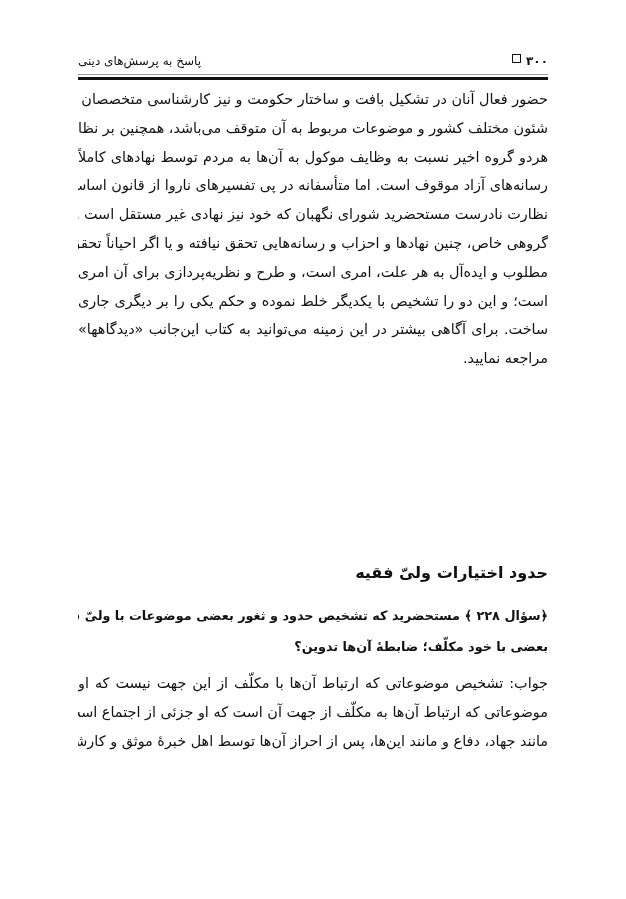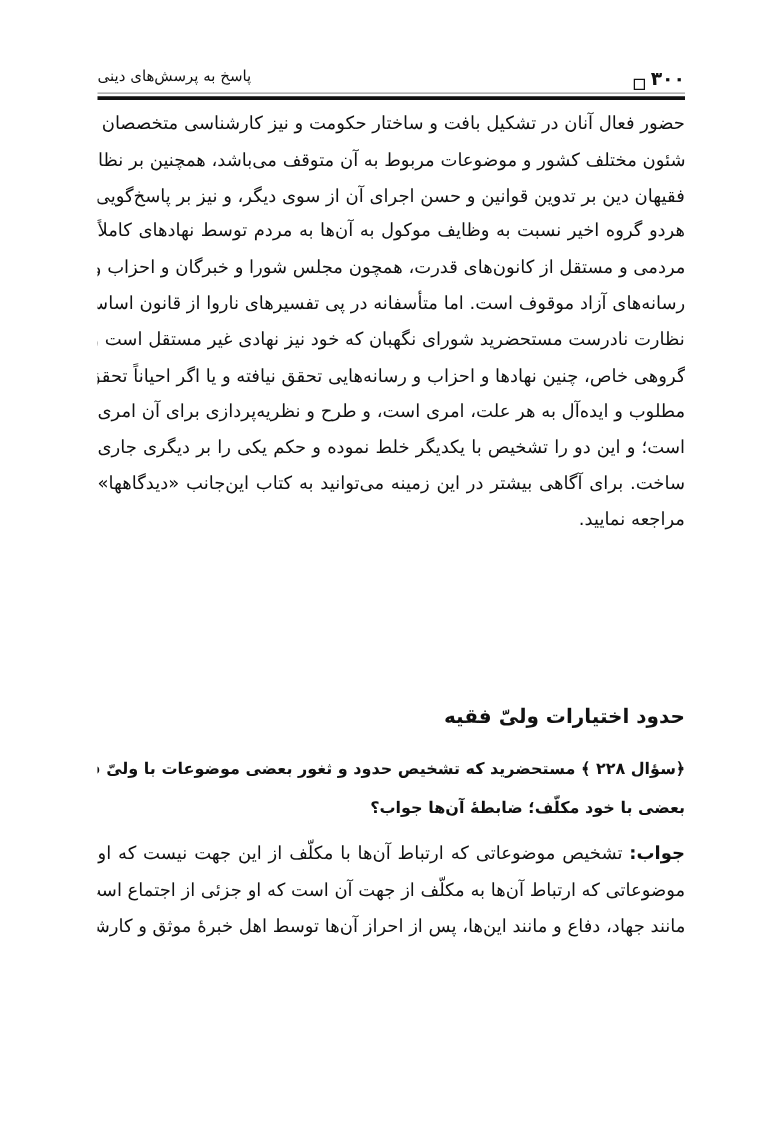--- a/index.html
+++ b/index.html
@@ -26,24 +26,24 @@
       left: 78px;
       top: 52px;
       width: 470px;
       height: 24px;
       direction: rtl;
     }
     .header .page-num {
       position: absolute;
       right: 0;
       top: 2px;
-      font-size: 15px;
+      font-size: 12px;
       font-weight: bold;
       display: flex;
-      align-items: flex-end;
+      align-items: flex-start;
       gap: 5px;
       direction: rtl;
     }
     .header .page-num .box {
       display: inline-block;
       width: 9px;
       height: 9px;
       border: 1.5px solid #111;
       box-sizing: border-box;
     }
@@ -102,57 +102,55 @@
     #question {
       top: 600px;
       font-size: 12.8px;
       font-weight: bold;
       line-height: 31px;
     }
     #question .line { height: 31px; }
     #answer {
       top: 669px;
     }
-    .bold-inline { font-weight: bold; margin-top: 25px; }
+    .bold-inline { font-weight: normal; margin-top: 25px; }
   </style>
 </head>
 <body>
 
 <div class="page">
 
   <div class="header">
     <div class="page-num">
       <span>۳۰۰</span>
       <span class="box"></span>
     </div>
     <div class="running-title">پاسخ به پرسش‌های دینی</div>
   </div>
   <div class="rule-thin"></div>
   <div class="rule-thick"></div>
 
   <div class="body-text" id="para1">
     <span class="line">حضور فعال آنان در تشکیل بافت و ساختار حکومت و نیز کارشناسی متخصصان در</span>
     <span class="line">شئون مختلف کشور و موضوعات مربوط به آن متوقف می‌باشد، همچنین بر نظارت</span>
-    <span class="line">فقیهان دین بر تدوین قوانین و حسن اجرای آن از سوی دیگر، و نیز بر پاسخ‌گویی</span>
     <span class="line">هردو گروه اخیر نسبت به وظایف موکول به آن‌ها به مردم توسط نهادهای کاملاً</span>
-    <span class="line">مردمی و مستقل از کانون‌های قدرت، همچون مجلس شورا و خبرگان و احزاب و</span>
     <span class="line">رسانه‌های آزاد موقوف است. اما متأسفانه در پی تفسیرهای ناروا از قانون اساسی و</span>
     <span class="line">نظارت نادرست مستحضرید شورای نگهبان که خود نیز نهادی غیر مستقل است و</span>
     <span class="line">گروهی خاص، چنین نهادها و احزاب و رسانه‌هایی تحقق نیافته و یا اگر احیاناً تحقق</span>
     <span class="line">مطلوب و ایده‌آل به هر علت، امری است، و طرح و نظریه‌پردازی برای آن امری دیگر</span>
     <span class="line">است؛ و این دو را تشخیص با یکدیگر خلط نموده و حکم یکی را بر دیگری جاری</span>
     <span class="line">ساخت. برای آگاهی بیشتر در این زمینه می‌توانید به کتاب این‌جانب «دیدگاهها»</span>
     <span class="line last">مراجعه نمایید.</span>
   </div>
 
   <div class="section-title">حدود اختیارات ولیّ فقیه</div>
 
   <div class="body-text" id="question">
     <span class="line"><span>﴿سؤال ۲۲۸ ﴾</span> <span>مستحضرید که تشخیص حدود و ثغور بعضی موضوعات با ولیّ فقیه است و</span></span>
-    <span class="line last">بعضی با خود مکلّف؛ ضابطهٔ آن‌ها جواب؟</span>
+    <span class="line last">بعضی با خود مکلّف؛ ضابطهٔ آن‌ها تدوین؟</span>
   </div>
 
   <div class="body-text" id="answer">
     <span class="line"><span class="bold-inline">جواب:</span> <span>تشخیص موضوعاتی که ارتباط آن‌ها با مکلّف از این جهت نیست که او</span></span>
     <span class="line">موضوعاتی که ارتباط آن‌ها به مکلّف از جهت آن است که او جزئی از اجتماع است،</span>
     <span class="line">مانند جهاد، دفاع و مانند این‌ها، پس از احراز آن‌ها توسط اهل خبرهٔ موثق و کارشناس</span>
   </div>
 
 </div>
 

